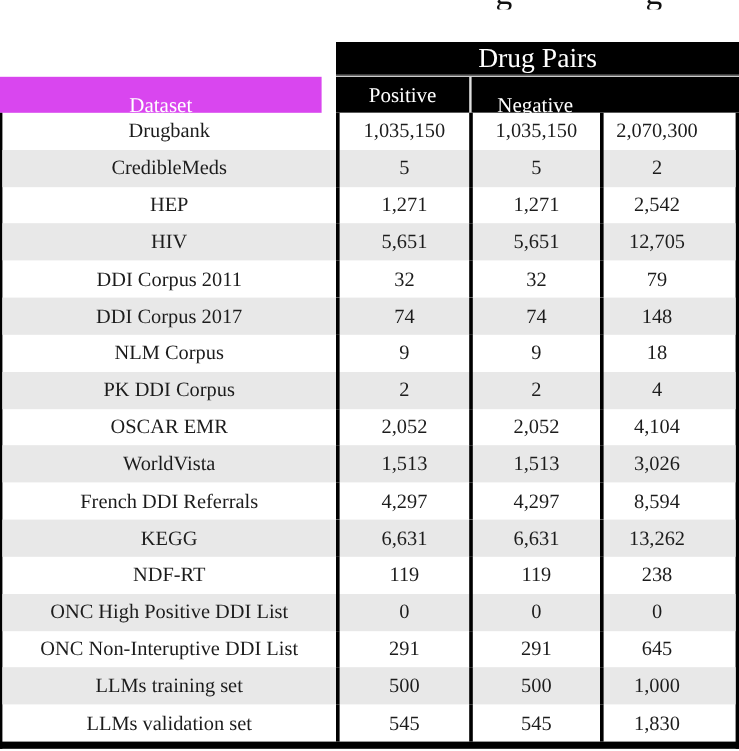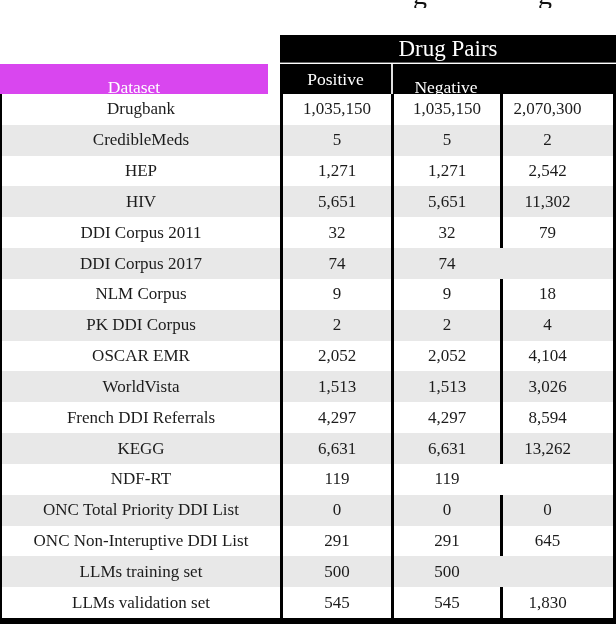--- a/index.html
+++ b/index.html
@@ -132,32 +132,33 @@
     <div class="row">
       <div class="c c0">HEP</div>
       <div class="c c1">1,271</div>
       <div class="c c2">1,271</div>
       <div class="c c3">2,542</div>
     </div>
     <div class="row">
       <div class="c c0">HIV</div>
       <div class="c c1">5,651</div>
       <div class="c c2">5,651</div>
-      <div class="c c3">11,302</div>
+      <div class="c c3">12,705</div>
     </div>
     <div class="row">
       <div class="c c0">DDI Corpus 2011</div>
       <div class="c c1">32</div>
       <div class="c c2">32</div>
       <div class="c c3">79</div>
     </div>
     <div class="row">
       <div class="c c0">DDI Corpus 2017</div>
       <div class="c c1">74</div>
       <div class="c c2">74</div>
+      <div class="c c3">148</div>
     </div>
     <div class="row">
       <div class="c c0">NLM Corpus</div>
       <div class="c c1">9</div>
       <div class="c c2">9</div>
       <div class="c c3">18</div>
     </div>
     <div class="row">
       <div class="c c0">PK DDI Corpus</div>
       <div class="c c1">2</div>
@@ -185,37 +186,39 @@
     <div class="row">
       <div class="c c0">KEGG</div>
       <div class="c c1">6,631</div>
       <div class="c c2">6,631</div>
       <div class="c c3">13,262</div>
     </div>
     <div class="row">
       <div class="c c0">NDF-RT</div>
       <div class="c c1">119</div>
       <div class="c c2">119</div>
-    </div>
-    <div class="row">
-      <div class="c c0">ONC Total Priority DDI List</div>
+      <div class="c c3">238</div>
+    </div>
+    <div class="row">
+      <div class="c c0">ONC High Positive DDI List</div>
       <div class="c c1">0</div>
       <div class="c c2">0</div>
       <div class="c c3">0</div>
     </div>
     <div class="row">
       <div class="c c0">ONC Non-Interuptive DDI List</div>
       <div class="c c1">291</div>
       <div class="c c2">291</div>
       <div class="c c3">645</div>
     </div>
     <div class="row">
       <div class="c c0">LLMs training set</div>
       <div class="c c1">500</div>
       <div class="c c2">500</div>
+      <div class="c c3">1,000</div>
     </div>
     <div class="row">
       <div class="c c0">LLMs validation set</div>
       <div class="c c1">545</div>
       <div class="c c2">545</div>
       <div class="c c3">1,830</div>
     </div>
   </div>
 
 </div>

